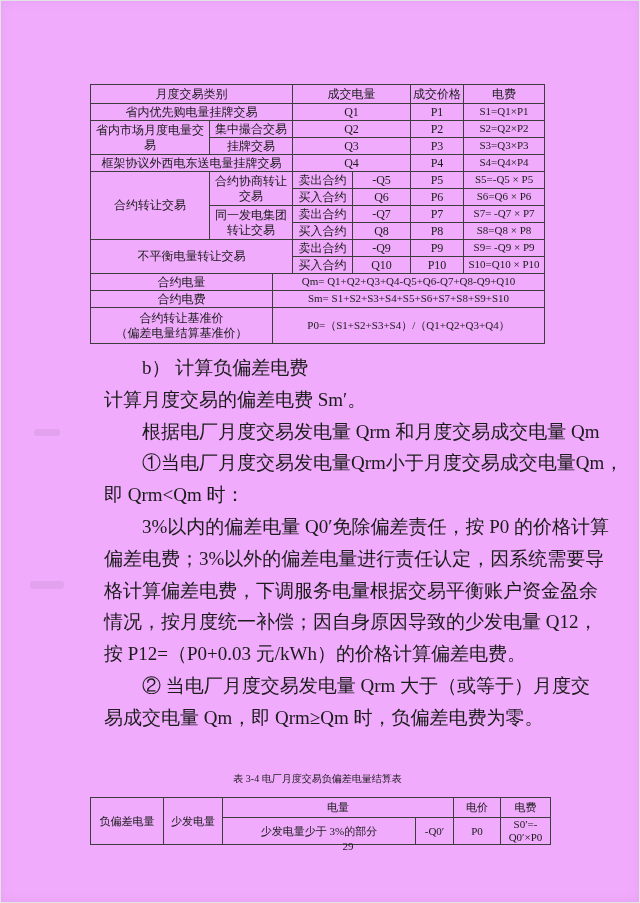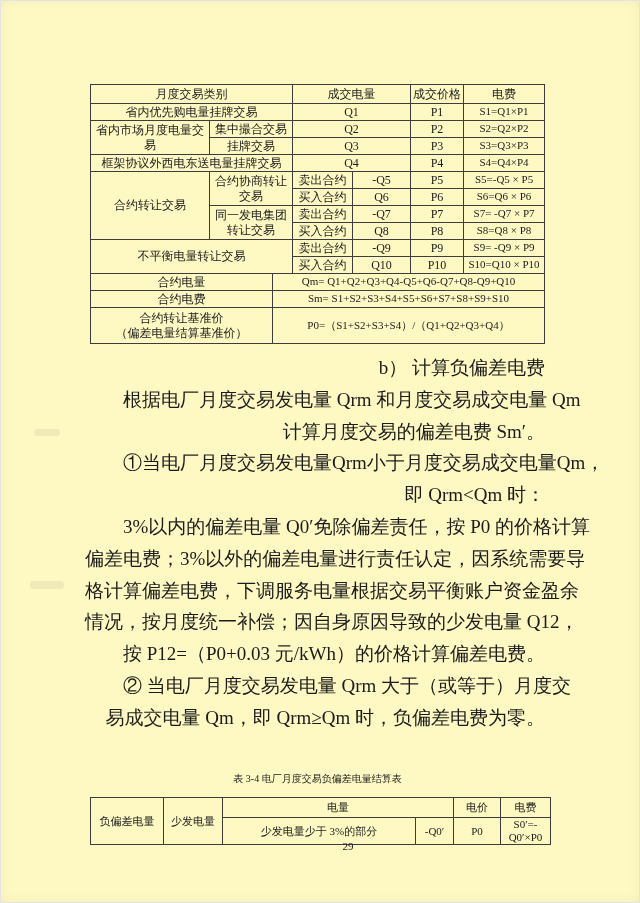--- a/index.html
+++ b/index.html
@@ -6,21 +6,21 @@
   body{
     width:640px;height:903px;
     background:#ffffff;
     font-family:"Liberation Serif","DejaVu Serif",serif;
     color:#1b1b1b;
     position:relative;
     overflow:hidden;
   }
   .page{
     position:absolute;left:0;top:0;width:640px;height:903px;
-    background:#fef9c3;
+    background:#f0abfc;
     box-shadow:inset 0 0 0 1px #e3e3e3, inset 0 0 14px rgba(0,0,0,0.05);
   }
   
   table{border-collapse:collapse;table-layout:fixed;}
   .t1{
     position:absolute;left:90px;top:84px;width:454px;
     font-size:12px;line-height:1.25;
   }
   .t1 td,.t1 th{
     border:1px solid #3d3d3d;
@@ -28,23 +28,22 @@
     font-weight:normal;
     padding:0 2px;
     overflow:hidden;
   }
   .t1 tr.hrow{height:19px;}
   .t1 tr.drow{height:17px;}
   .t1 tr.brow{height:36px;}
   .t1 .frm{font-size:11px;}
   
   .body-text{
-    position:absolute;left:85px;top:352px;width:460px;
+    position:absolute;left:104px;top:352px;width:460px;
     font-size:19px;
-    text-align:right;
   }
   .body-text .line{
     height:31.8px;line-height:31.8px;
     white-space:nowrap;
   }
   .body-text .ind{text-indent:38px;}
   .caption{
     position:absolute;left:90px;top:766px;width:455px;
     text-align:center;font-size:10px;line-height:26px;
     white-space:nowrap;
@@ -173,22 +172,22 @@
         <div>合约转让基准价</div>
         <div>（偏差电量结算基准价）</div>
       </td>
       <td colspan="5" class="frm">P0=（S1+S2+S3+S4）/（Q1+Q2+Q3+Q4）</td>
     </tr>
   </tbody>
     </table>
 
   <div class="body-text">
     <div class="line ind">b）  计算负偏差电费</div>
+    <div class="line">计算月度交易的偏差电费 Sm′。</div>
     <div class="line ind">根据电厂月度交易发电量 Qrm 和月度交易成交电量 Qm</div>
-    <div class="line">计算月度交易的偏差电费 Sm′。</div>
     <div class="line ind">①当电厂月度交易发电量Qrm小于月度交易成交电量Qm，</div>
     <div class="line">即 Qrm&lt;Qm 时：</div>
     <div class="line ind">3%以内的偏差电量 Q0′免除偏差责任，按 P0 的价格计算</div>
     <div class="line">偏差电费；3%以外的偏差电量进行责任认定，因系统需要导</div>
     <div class="line">格计算偏差电费，下调服务电量根据交易平衡账户资金盈余</div>
     <div class="line">情况，按月度统一补偿；因自身原因导致的少发电量 Q12，</div>
     <div class="line">按 P12=（P0+0.03 元/kWh）的价格计算偏差电费。</div>
     <div class="line ind">② 当电厂月度交易发电量 Qrm 大于（或等于）月度交</div>
     <div class="line">易成交电量 Qm，即 Qrm≥Qm 时，负偏差电费为零。</div>
   </div>

